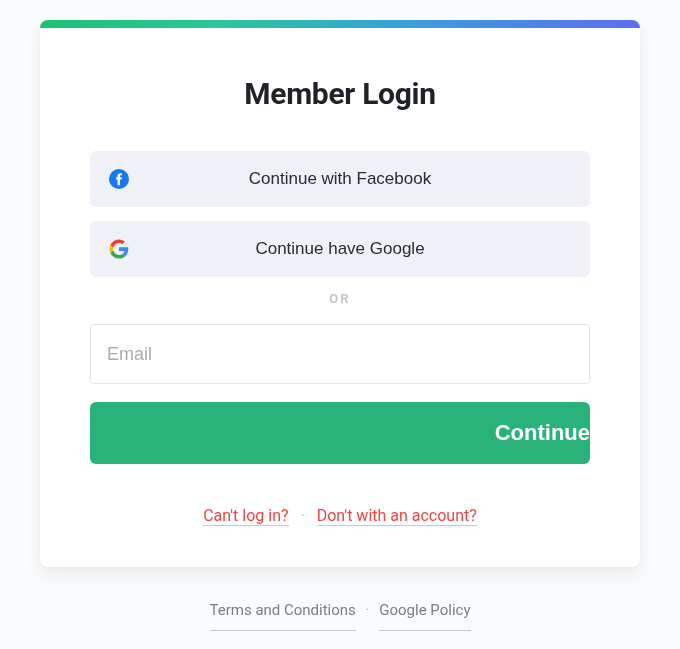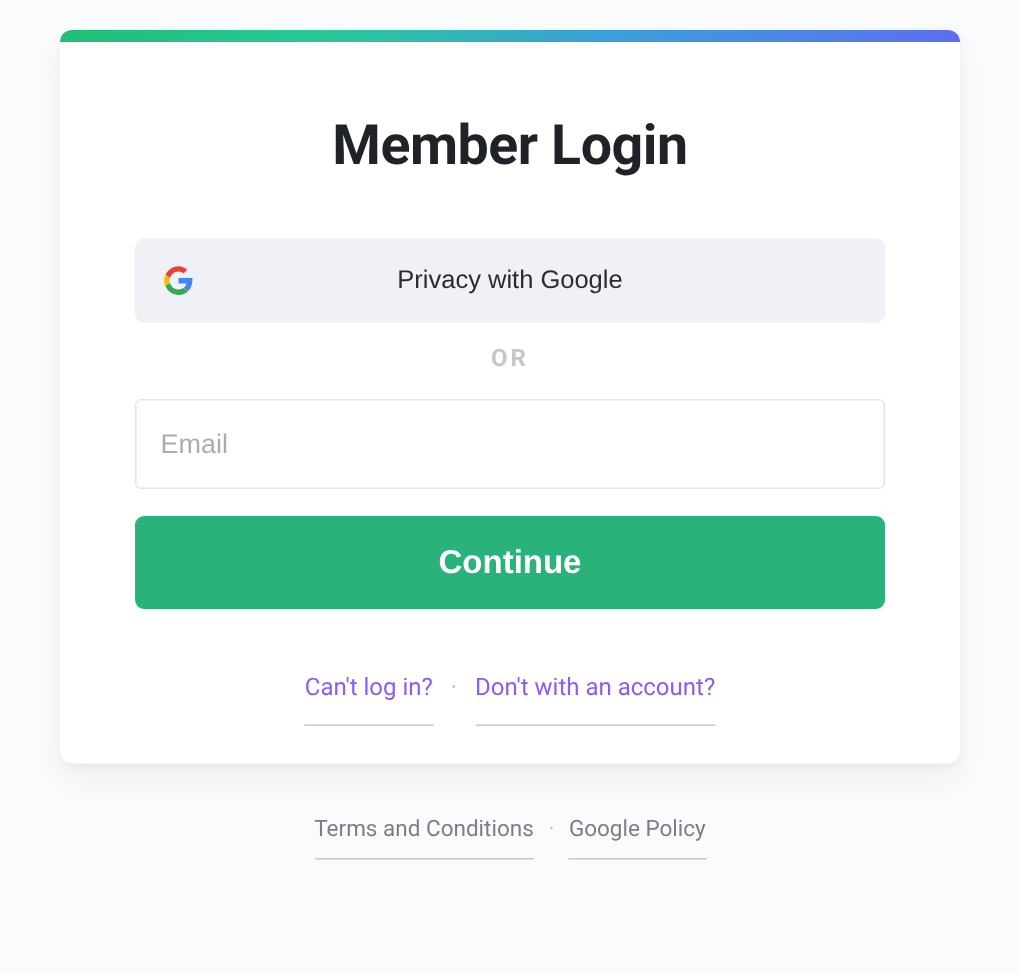--- a/index.html
+++ b/index.html
@@ -28,21 +28,21 @@
     .top-bar {
       height: 8px;
       width: 100%;
       background: linear-gradient(90deg, #1fbf75 0%, #2ac79a 30%, #3aa1d8 60%, #5c6ef2 100%);
     }
     .card-inner {
       padding: 48px 50px 42px 50px;
     }
     .title {
       text-align: center;
-      font-size: 37px;
+      font-size: 30px;
       font-weight: 700;
       color: #1f2328;
       margin-bottom: 40px;
       letter-spacing: -0.3px;
     }
     .social-btn {
       width: 100%;
       height: 56px;
       background: #f0f0f7;
       border: none;
@@ -65,21 +65,21 @@
       align-items: center;
       justify-content: center;
     }
     .social-btn .label {
       flex: 1;
       text-align: center;
       padding-right: 22px;
     }
     .divider {
       text-align: center;
-      font-size: 16px;
+      font-size: 13px;
       font-weight: 700;
       letter-spacing: 2px;
       color: #c4c7cc;
       margin: 12px 0 18px 0;
     }
     .email-input {
       width: 100%;
       height: 60px;
       border: 1px solid #e3e5e8;
       border-radius: 4px;
@@ -97,31 +97,32 @@
       width: 100%;
       height: 62px;
       background: #2ab27b;
       border: none;
       border-radius: 6px;
       color: #ffffff;
       font-size: 22px;
       font-weight: 600;
       cursor: pointer;
       margin-bottom: 42px;
+      text-align: right;
     }
     .help-row {
       text-align: center;
       font-size: 16px;
       color: #6b6e74;
     }
     .help-row a {
-      color: #8b5cf6;
+      color: #ef4444;
       text-decoration: none;
       border-bottom: 1px solid #c4c7cc;
-      padding-bottom: 16px;
+      padding-bottom: 0;
     }
     .help-dot {
       margin: 0 8px;
       color: #b8bbc0;
     }
     .footer {
       margin-top: 34px;
       font-size: 15px;
       color: #7b7e84;
       text-align: center;
@@ -138,31 +139,40 @@
     }
   </style>
 </head>
 <body>
 
 <div class="card">
   <div class="top-bar"></div>
   <div class="card-inner">
     <h1 class="title">Member Login</h1>
 
+    <button class="social-btn">
+      <span class="icon-wrap">
+        <svg width="20" height="20" viewBox="0 0 24 24">
+          <circle cx="12" cy="12" r="12" fill="#1877F2"></circle>
+          <path d="M15.5 12.5h-2.3v7h-3v-7H8.5v-2.6h1.7V8.3c0-1.9 1-3.3 3.3-3.3h2v2.6h-1.4c-.7 0-.9.3-.9.9v1.4h2.3l-.3 2.6z" fill="#fff"></path>
+        </svg>
+      </span>
+      <span class="label">Continue with Facebook</span>
+    </button>
 
     <button class="social-btn">
       <span class="icon-wrap">
         <svg width="20" height="20" viewBox="0 0 48 48">
           <path fill="#EA4335" d="M24 9.5c3.9 0 6.6 1.7 8.1 3.1l5.9-5.9C34.4 3.1 29.7 1 24 1 14.8 1 6.9 6.6 3.3 14.7l7.1 5.5C12.1 14 17.5 9.5 24 9.5z"></path>
           <path fill="#4285F4" d="M46.5 24.5c0-1.6-.1-3.2-.4-4.7H24v9h12.7c-.5 2.9-2.1 5.3-4.5 7l7 5.4c4.1-3.8 6.8-9.4 6.8-16.7z"></path>
           <path fill="#FBBC05" d="M10.4 28.3c-.5-1.4-.8-2.9-.8-4.3s.3-2.9.8-4.3l-7.1-5.5C1.8 17.6 1 20.7 1 24s.8 6.4 2.3 9.8l7.1-5.5z"></path>
           <path fill="#34A853" d="M24 47c6.1 0 11.2-2 14.9-5.5l-7-5.4c-2 1.4-4.6 2.2-7.9 2.2-6.5 0-11.9-4.5-13.6-10.5l-7.1 5.5C6.9 41.4 14.8 47 24 47z"></path>
         </svg>
       </span>
-      <span class="label">Privacy with Google</span>
+      <span class="label">Continue have Google</span>
     </button>
 
     <div class="divider">OR</div>
 
     <input type="email" class="email-input" placeholder="Email" style="">
 
     <button class="continue-btn">Continue</button>
 
     <div class="help-row">
       <a href="#">Can't log in?</a>

